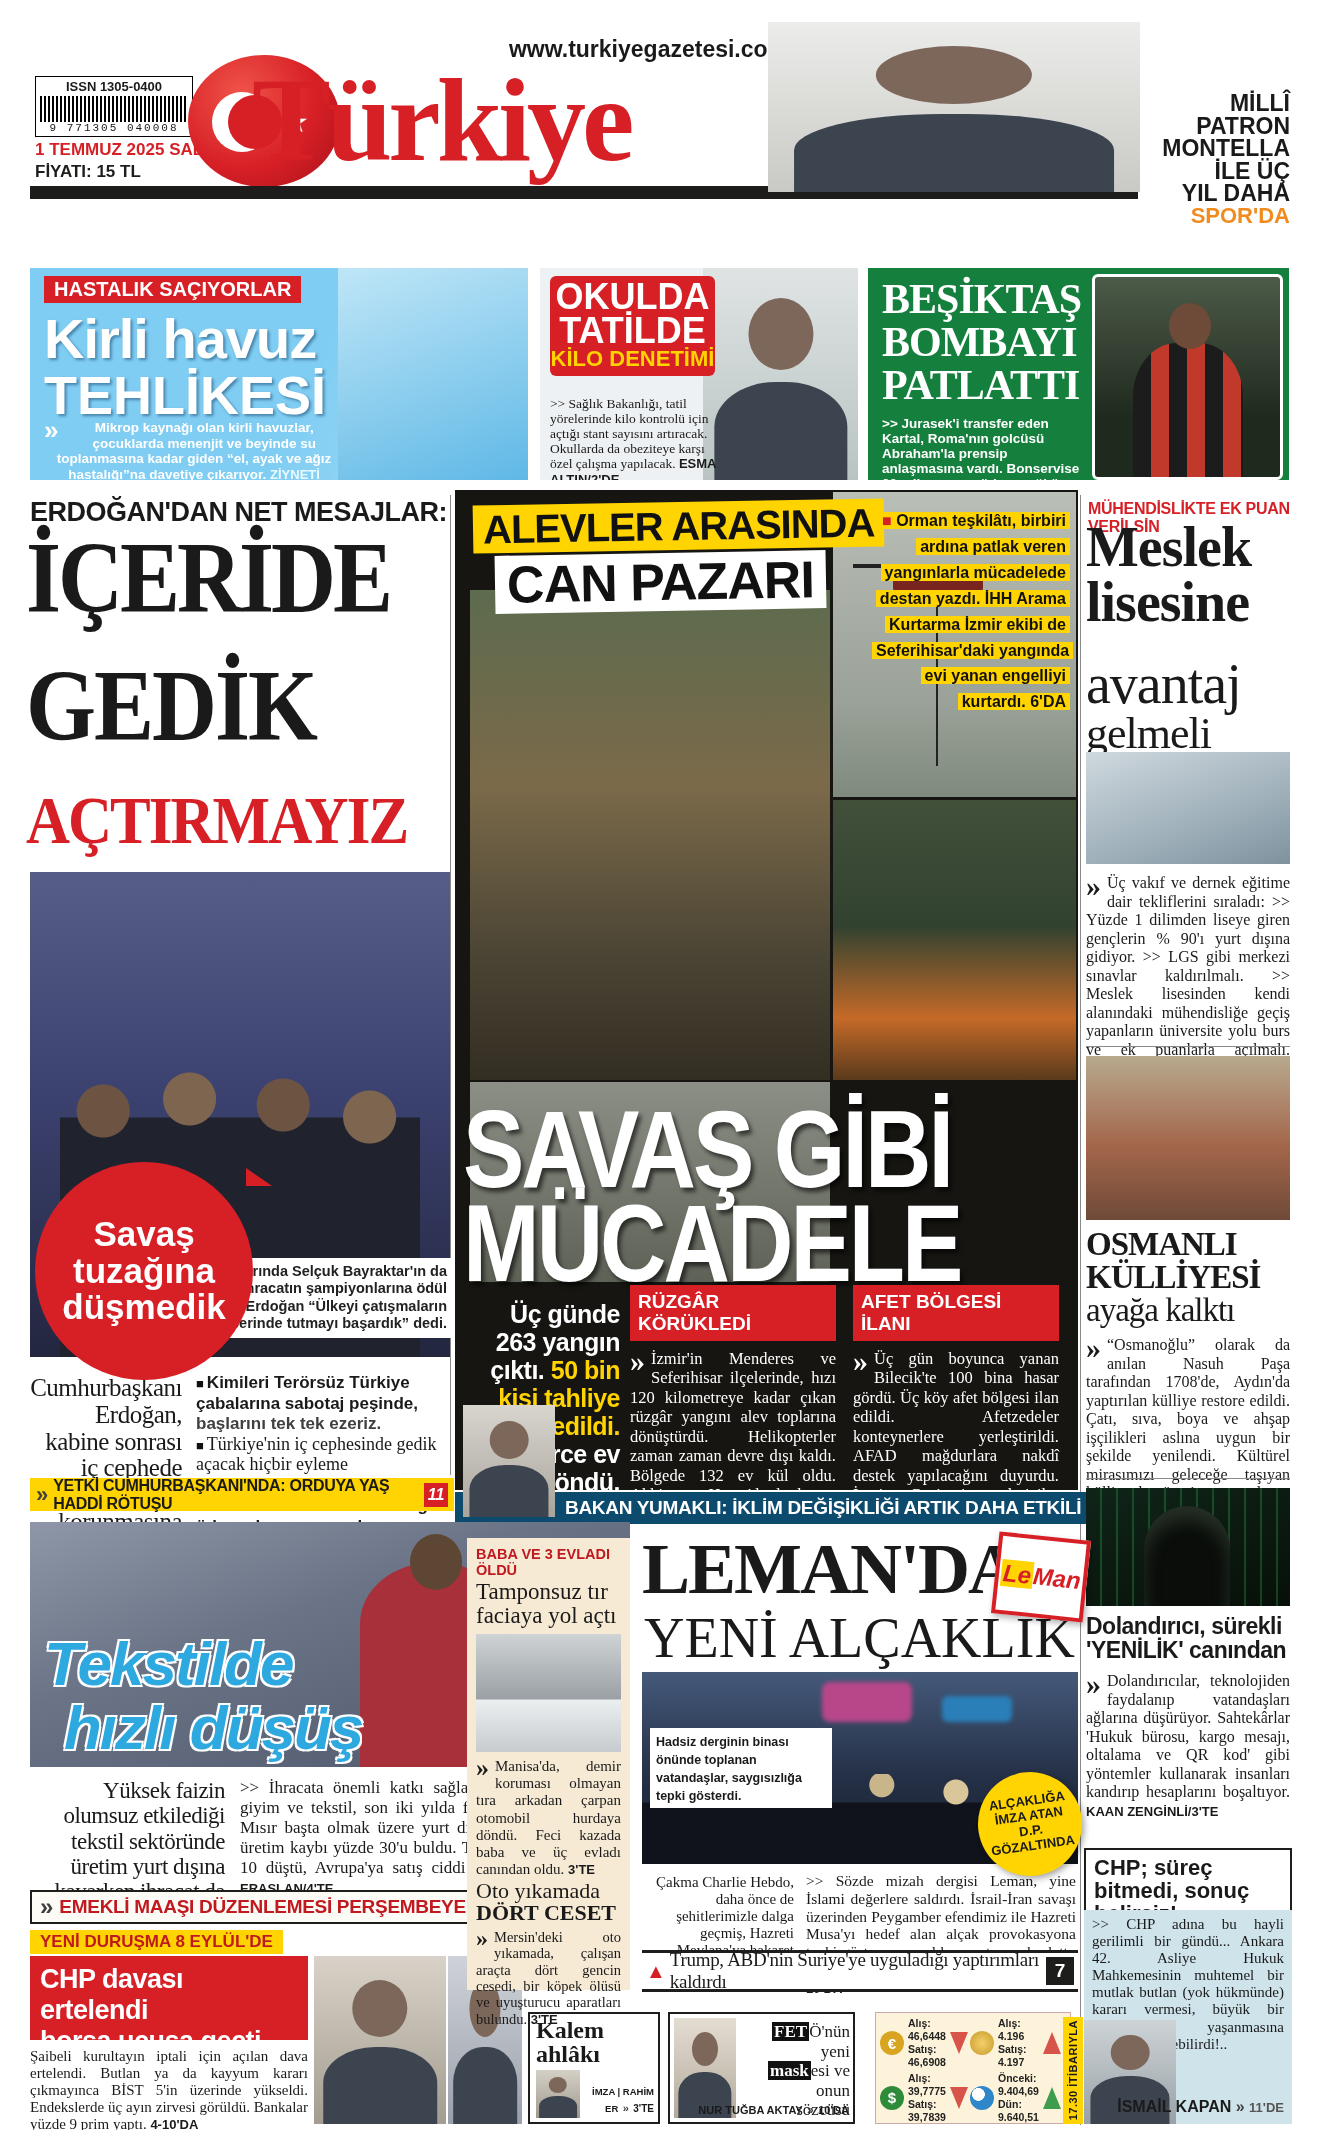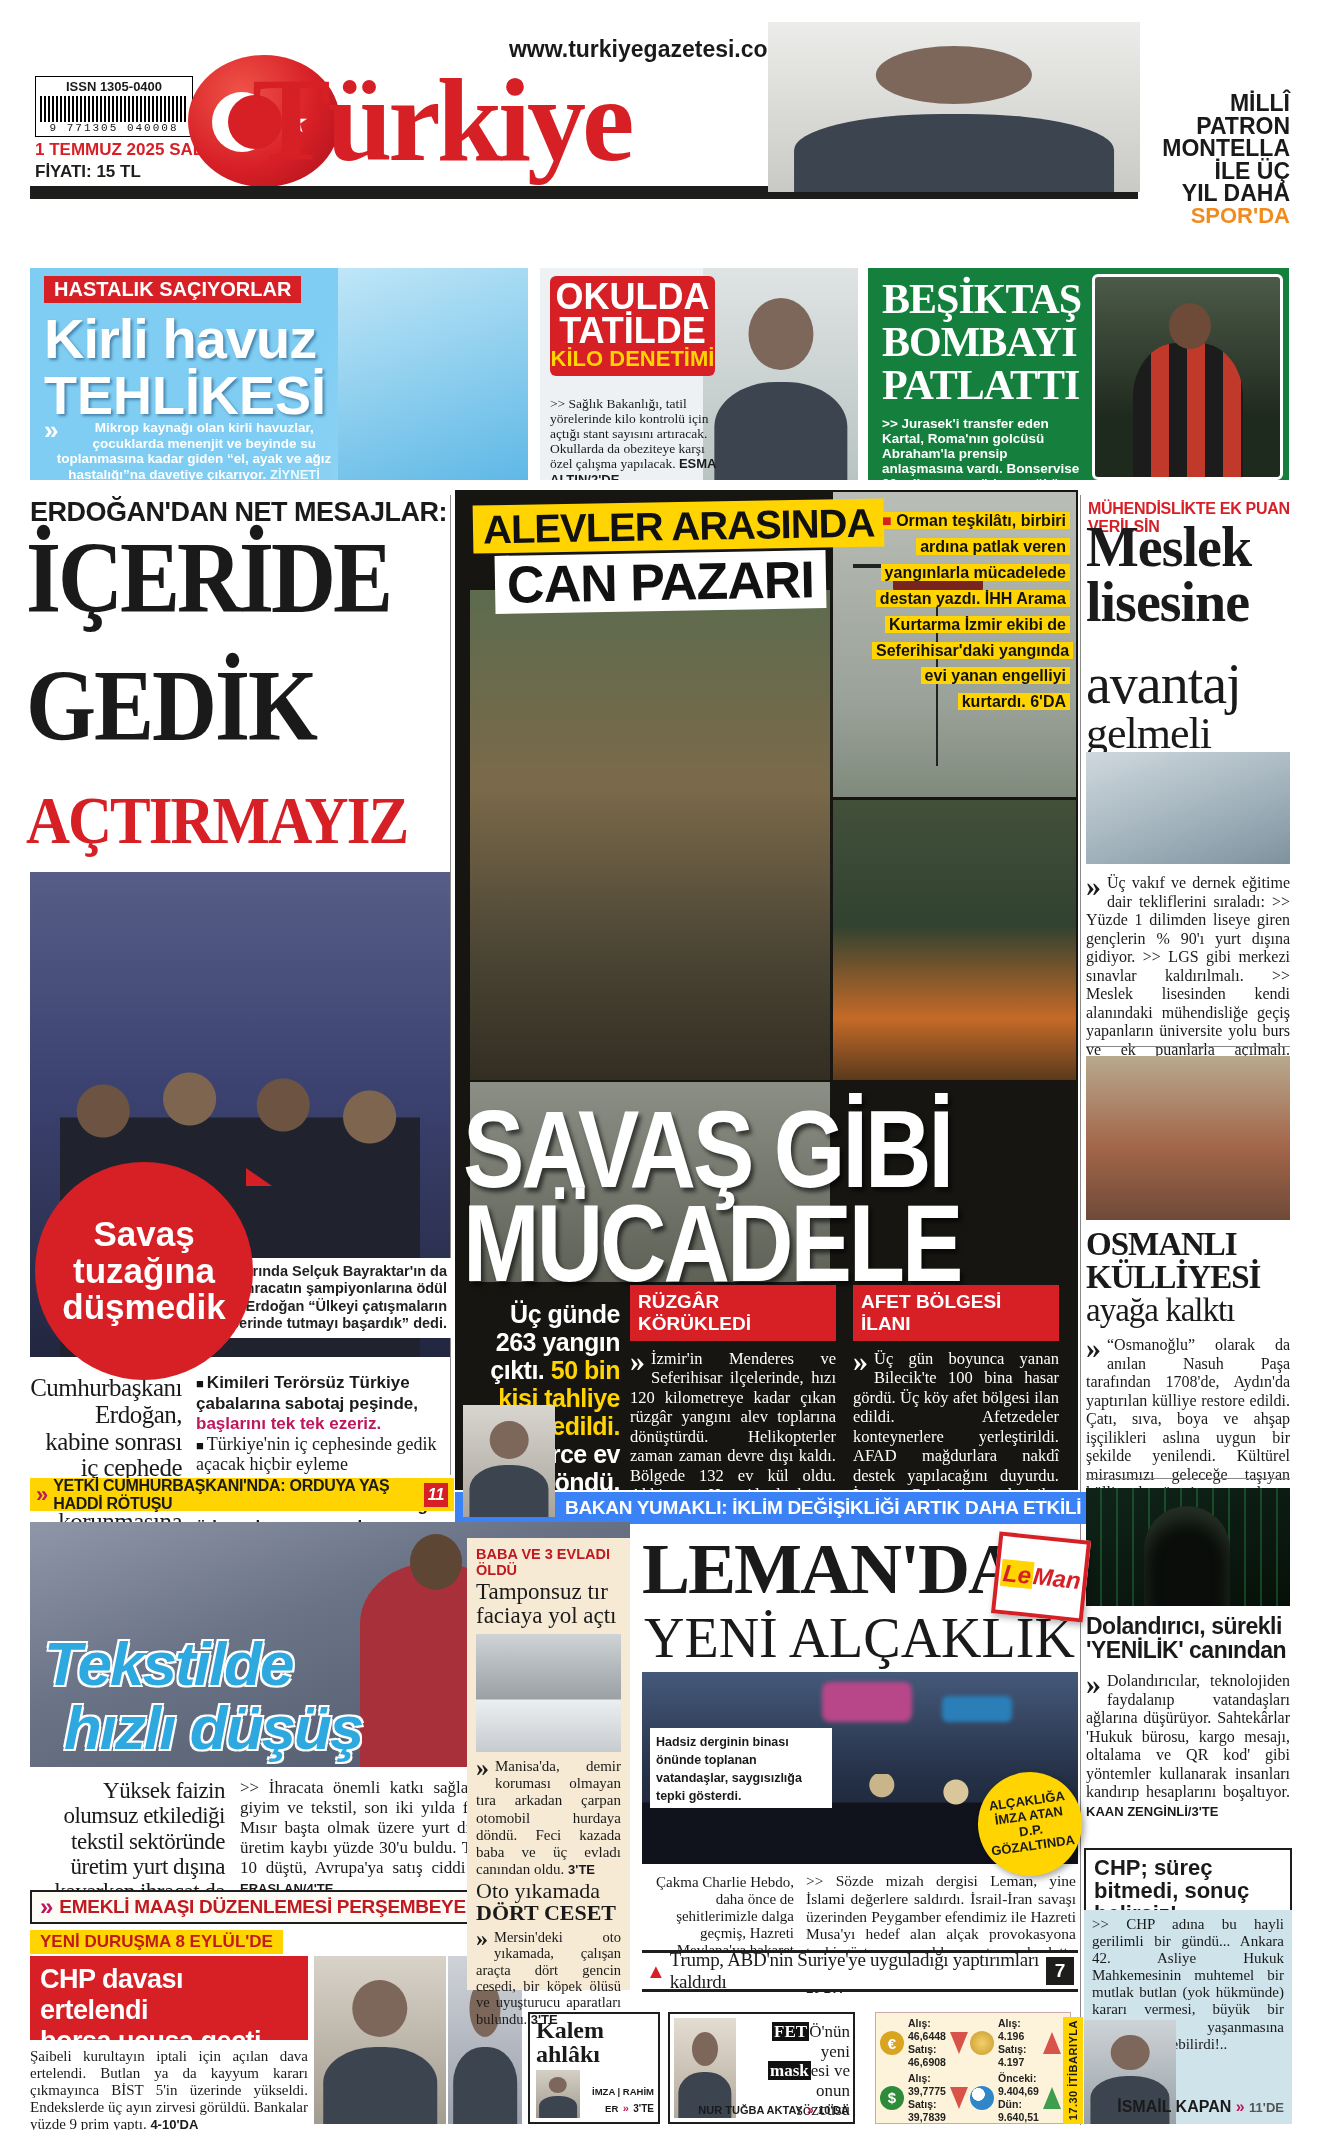--- a/index.html
+++ b/index.html
@@ -4,21 +4,21 @@
 <style>
   html,body{margin:0;padding:0;background:#e9e9e9;}
   .page{position:relative;width:1319px;height:2130px;background:#fff;overflow:hidden;
         font-family:"Liberation Sans",sans-serif;color:#1a1a1a;}
   .abs{position:absolute;}
   .serif{font-family:"Liberation Serif",serif;}
   .b{font-weight:bold;}
   .ctr{text-align:center;}
   .rt{text-align:right;}
   .just{text-align:justify;}
-  .red{color:#be185d;}
+  .red{color:#404040;}
   .wht{color:#fff;}
   .yel{color:#ffd400;}
   .photo{background:linear-gradient(160deg,#c9c6bf,#8f8d86);}
   .portrait::before{content:"";position:absolute;left:50%;top:14%;width:42%;height:34%;
      transform:translateX(-50%);border-radius:50%;background:#7d675a;}
   .portrait::after{content:"";position:absolute;left:50%;bottom:0;width:86%;height:46%;
      transform:translateX(-50%);border-radius:46% 46% 0 0;background:#3c4450;}
   .kicker-red{display:inline-block;background:#d71f26;color:#fff;font-weight:bold;padding:2px 10px;}
   .badge{display:inline-block;color:#fff;font-weight:bold;font-style:italic;text-align:center;}
   .rule{background:#8a8a8a;}
@@ -176,21 +176,21 @@
 
     <div class="abs" style="left:175px;top:795px;width:206px;">
       <div class="colhead">RÜZGÂR KÖRÜKLEDİ</div>
       <div class="colbody"><span class="bigchev wht" style="font-size:30px;">»</span><span>İzmir'in Menderes ve Seferihisar ilçelerinde, hızı 120 kilometreye kadar çıkan rüzgâr yangını alev toplarına dönüştürdü. Helikopterler zaman zaman devre dışı kaldı. Bölgede 132 ev kül oldu. Akhisar ve Hatay'da da durum farklı değildi. Binden fazla 'alev savaşçısı' karadan canla başla mücadele etti.</span></div>
     </div>
     <div class="abs" style="left:398px;top:795px;width:206px;">
       <div class="colhead">AFET BÖLGESİ İLANI</div>
       <div class="colbody"><span class="bigchev wht" style="font-size:30px;">»</span><span>Üç gün boyunca yanan Bilecik'te 100 bina hasar gördü. Üç köy afet bölgesi ilan edildi. Afetzedeler konteynerlere yerleştirildi. AFAD mağdurlara nakdî destek yapılacağını duyurdu. İzmir Gaziemir galericiler sitesini saran yangında 25 araç hurdaya döndü. Üç şehirde 50 bin kişi tahliye edildi. </span><span class="pgref wht">6'DA</span></div>
     </div>
   </div>
-  <div class="abs" style="left:455px;top:1492px;width:712px;height:32px;background:#3b82f6;display:flex;align-items:center;box-sizing:border-box;padding:0 8px 0 110px;">
+  <div class="abs" style="left:455px;top:1492px;width:712px;height:32px;background:#0c4a6e;display:flex;align-items:center;box-sizing:border-box;padding:0 8px 0 110px;">
     <span class="b wht" style="font-size:19px;letter-spacing:-.3px;flex:1;">BAKAN YUMAKLI: İKLİM DEĞİŞİKLİĞİ ARTIK DAHA ETKİLİ</span>
     <span class="badge" style="background:#1d1d1b;width:24px;height:24px;line-height:24px;font-size:16px;">6</span>
   </div>
 
   <div class="abs b" style="left:1088px;top:500px;font-size:16px;color:#d71f26;letter-spacing:-.3px;">MÜHENDİSLİKTE EK PUAN VERİLSİN</div>
   <div class="abs serif" style="left:1086px;top:520px;width:204px;line-height:.98;letter-spacing:-1px;">
     <div class="b" style="font-size:56px;">Meslek</div>
     <div class="b" style="font-size:56px;">lisesine</div>
     <div style="font-size:56px;margin-top:27px;">avantaj</div>
     <div style="font-size:44px;">gelmeli</div>

